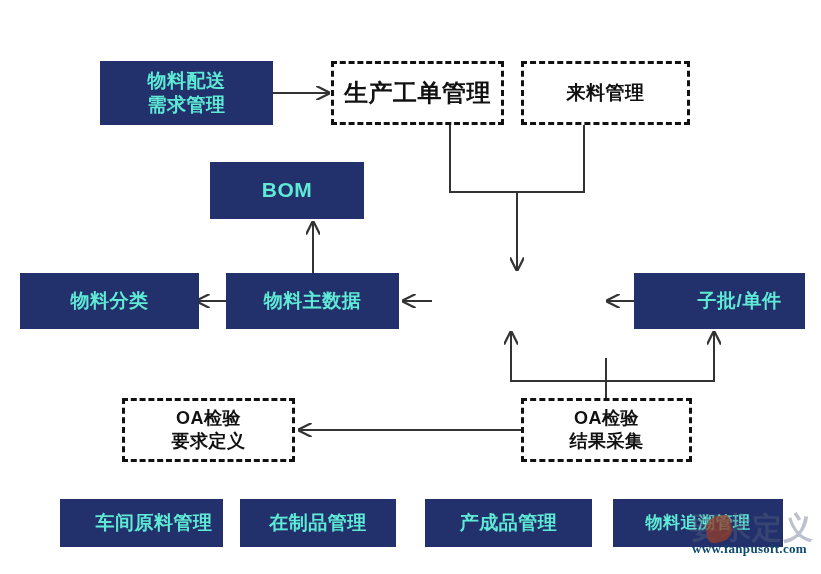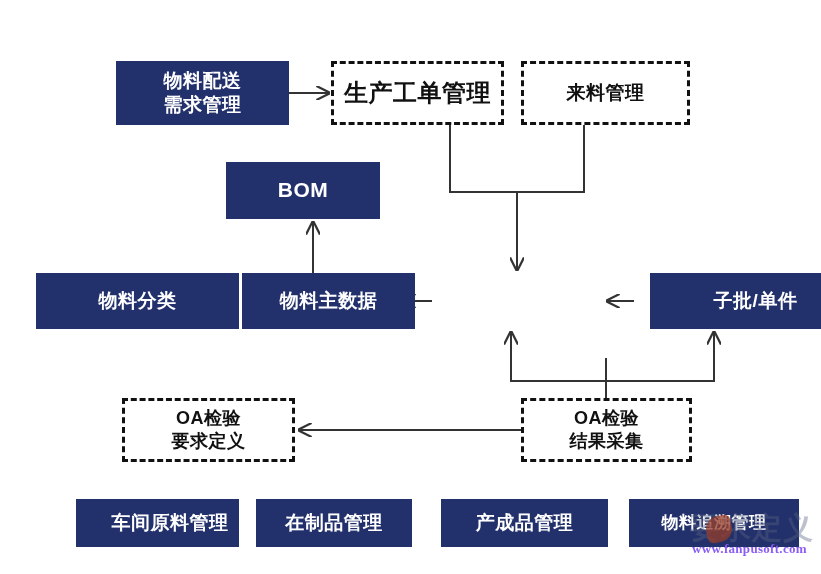--- a/index.html
+++ b/index.html
@@ -23,22 +23,21 @@
     display: flex;
     align-items: center;
     justify-content: center;
     text-align: center;
     font-weight: bold;
     letter-spacing: 0.5px;
     line-height: 1.28;
   }
   .node.solid {
     background: #22306B;
-    color: #ffffff;
-    margin-left: 16px;
+    color: #5eead4;
   }
   .node.dashed {
     background: #ffffff;
     color: #111111;
     border: 3px dashed #111111;
   }
   .node .label {
     display: block;
     white-space: pre-line;
   }
@@ -54,21 +53,21 @@
     position: absolute;
     pointer-events: none;
   }
   .wm-text {
     position: absolute;
     left: 692px;
     top: 541px;
     font-family: "Liberation Serif", "DejaVu Serif", serif;
     font-size: 13px;
     font-weight: bold;
-    color: #8b5cf6;
+    color: #0c4a6e;
     letter-spacing: 0.3px;
   }
   .wm-glyph {
     position: absolute;
     left: 690px;
     top: 508px;
     width: 130px;
     height: 40px;
     font-family: "Liberation Sans", sans-serif;
     font-size: 30px;
@@ -135,21 +134,21 @@
   </div>
 
   <div class="node dashed" style="left:521px; top:61px; width:169px; height:64px; font-size:19px;">
     <span class="label">来料管理</span>
   </div>
 
   <div class="node solid" style="left:210px; top:162px; width:154px; height:57px; font-size:21px;">
     <span class="label">BOM</span>
   </div>
 
-  <div class="node solid" style="left:20px; top:273px; width:203px; height:56px; font-size:19px;">
+  <div class="node solid" style="left:20px; top:273px; width:179px; height:56px; font-size:19px;">
     <span class="label">物料分类</span>
   </div>
 
   <div class="node solid" style="left:226px; top:273px; width:173px; height:56px; font-size:19px;">
     <span class="label">物料主数据</span>
   </div>
 
 
   <div class="node solid" style="left:634px; top:273px; width:171px; height:56px; font-size:19px;padding-left:40px;">
     <span class="label">子批/单件</span>

